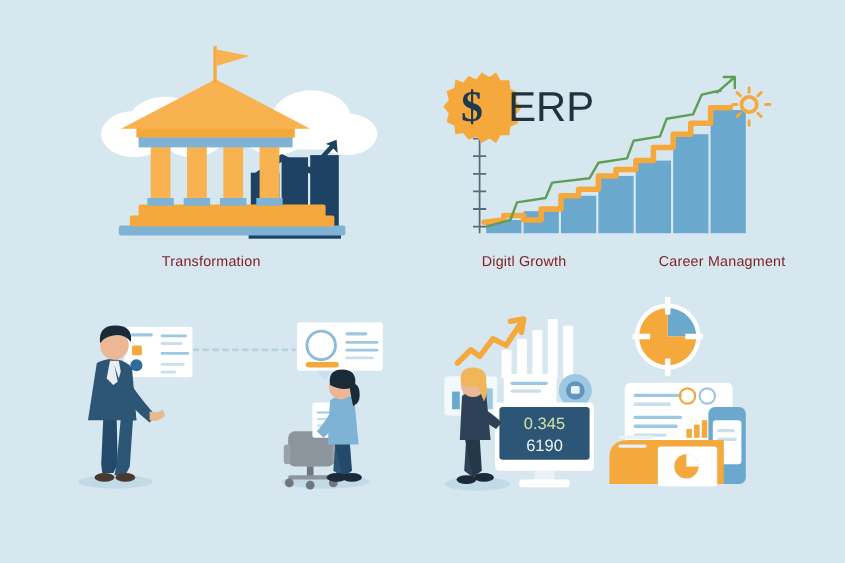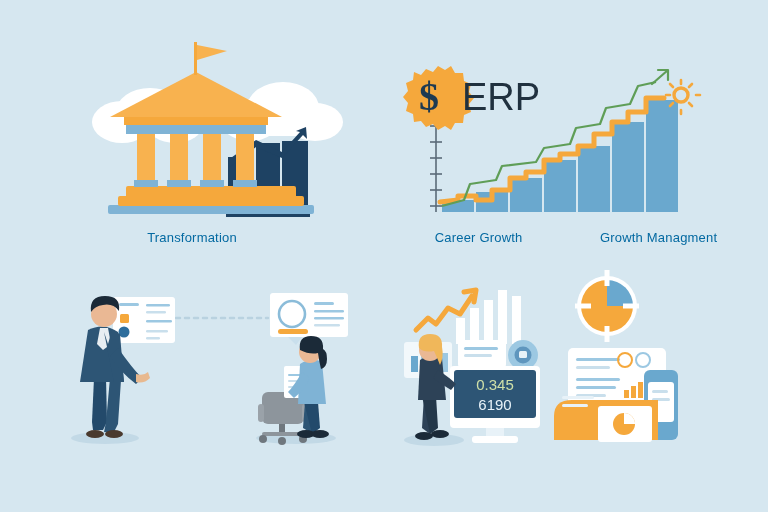--- a/index.html
+++ b/index.html
@@ -16,21 +16,21 @@
   .cell-tr{left:384px;top:0}
   .cell-bl{left:0;top:256px}
   .cell-br{left:372px;top:256px}
 
   .art{position:absolute;left:0;top:0;width:384px;height:256px;}
 
   .caption{
     position:absolute;
     left:0;width:384px;
     text-align:center;
-    color:#0369a1;
+    color:#7f1d1d;
     font-size:13px;
     letter-spacing:.2px;
     white-space:nowrap;
   }
   .cap-top{top:230px;}
   .cap-bot{top:454px;}
 
   .caption.split{display:flex;justify-content:space-around;padding:0 12px;box-sizing:border-box;width:384px;}
   .caption.split span{display:inline-block;}
   .cap-left-single{text-align:center;}
@@ -132,22 +132,22 @@
         <path d="M297 84 v-4 M297 110 v4 M286 95 h-4 M312 95 h4 M289 87 l-3 -3 M305 103 l3 3 M305 87 l3 -3 M289 103 l-3 3" stroke-width="2.6" stroke-linecap="round"></path>
       </g>
 
       <g>
         <path d="M39 75 l5 -6 l7 3 l5 -6 l7 4 l6 -4 l4 7 l8 0 l1 8 l7 3 l-2 8 l5 6 l-5 6 l2 8 l-7 3 l-1 8 l-8 0 l-4 7 l-6 -4 l-7 4 l-5 -6 l-7 3 l-5 -6 l-7 1 l-1 -8 l-7 -3 l2 -8 l-5 -6 l5 -6 l-2 -8 l7 -3 l1 -8 Z" fill="#f5a83c" transform="translate(-2,0) scale(1)"></path>
         <text x="45" y="110" font-family="'Liberation Serif', serif" font-size="40" font-weight="bold" fill="#1e3a52" text-anchor="middle">$</text>
       </g>
       <text x="78" y="110" font-family="'Liberation Sans', sans-serif" font-size="38" fill="#20313f">ERP</text>
     </svg>
     <div class="caption cap-top split">
-      <span>Career Growth</span>
-      <span>Growth Managment</span>
+      <span>Digitl Growth</span>
+      <span>Career Managment</span>
     </div>
   </div>
 
   <div class="cell cell-bl">
     <svg class="art" viewBox="0 0 384 256">
 
       <ellipse cx="105" cy="182" rx="34" ry="6" fill="#c2d9e6"></ellipse>
       <ellipse cx="296" cy="182" rx="40" ry="6" fill="#c2d9e6"></ellipse>
 
       <line x1="176" y1="62" x2="268" y2="62" stroke="#b9d2e0" stroke-width="2.5" stroke-dasharray="4 5" stroke-linecap="round"></line>

